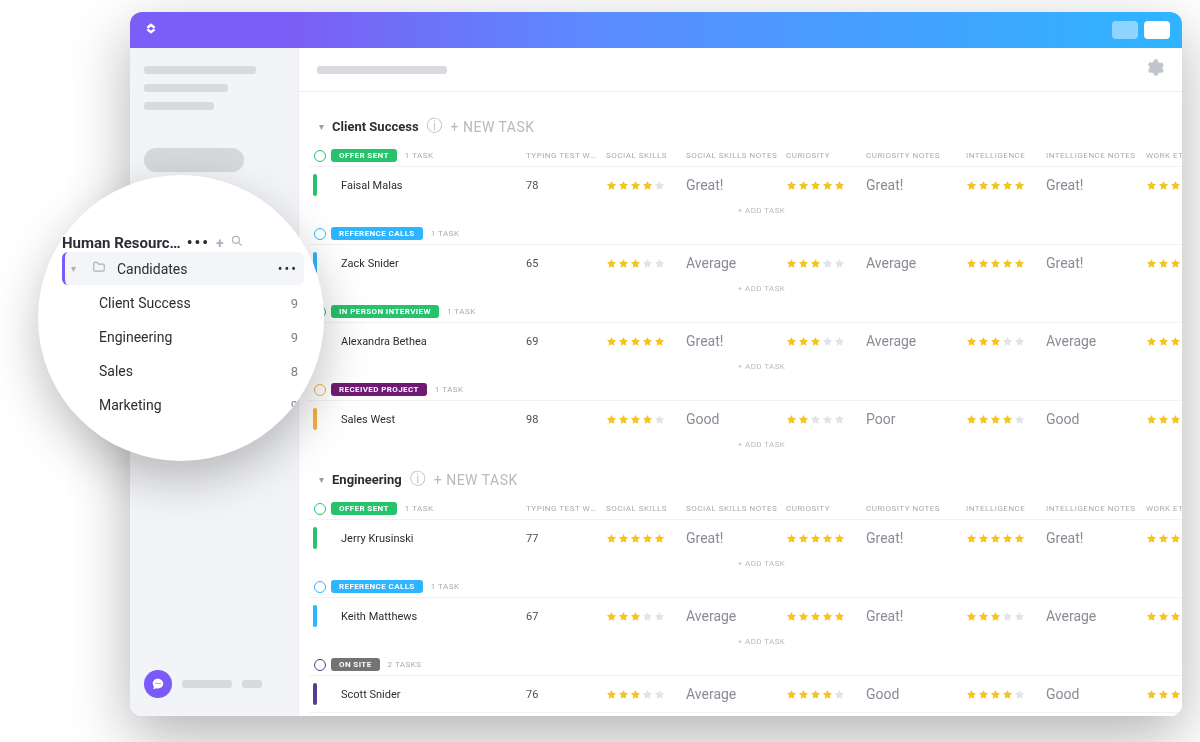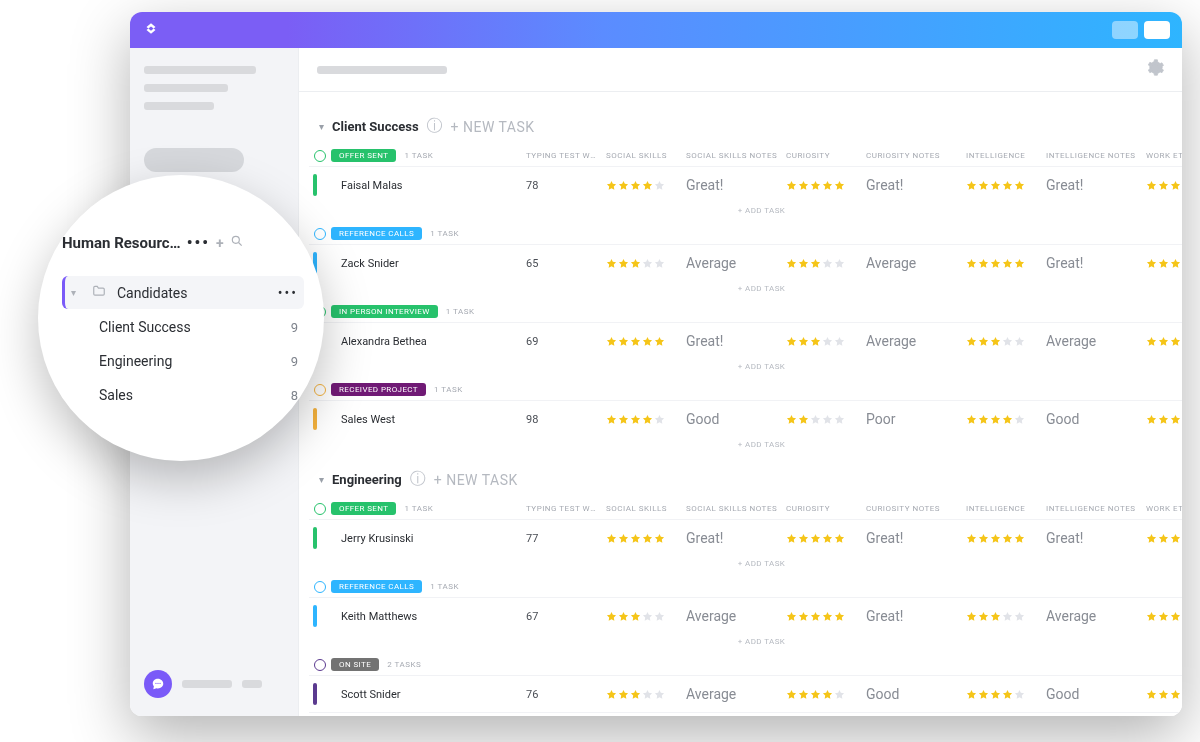--- a/index.html
+++ b/index.html
@@ -36,39 +36,39 @@
 .new-task { font-size: 14px; color: #b5b9c0; letter-spacing: .5px; }
 
 .columns-row, .data-row, .section-row, .add-row {
   display: grid;
   grid-template-columns: 22px 195px 80px 80px 100px 80px 100px 80px 100px 80px 60px;
   align-items: center;
   font-size: 10px;
 }
 .columns-row { color: #a6aab2; font-size: 8px; letter-spacing: .5px; padding: 4px 0; text-transform: uppercase; }
 .columns-row > div { white-space: nowrap; overflow: hidden; text-overflow: ellipsis; padding-right: 6px; }
-.status-chip { display: inline-block; padding: 2px 8px; border-radius: 3px; font-size: 8px; font-weight: 400; color: #fff; letter-spacing: .4px; text-transform: uppercase; }
+.status-chip { display: inline-block; padding: 2px 8px; border-radius: 3px; font-size: 8px; font-weight: 700; color: #fff; letter-spacing: .4px; text-transform: uppercase; }
 .status-meta { font-size: 8px; color: #a6aab2; margin-left: 8px; text-transform: uppercase; }
 .status-icon { width: 12px; height: 12px; border-radius: 50%; border: 1.5px solid; justify-self: center; }
 
 .data-row { background: #fff; padding: 7px 0; font-size: 11px; color: #4a4e55; border-top: 1px solid #f1f2f5; }
 .data-row .bar { width: 4px; height: 22px; border-radius: 2px; justify-self: start; margin-left: 4px; }
 .data-row .name { padding-left: 10px; color: #2b2e33; }
 .note-cell { color: #888c94; font-size: 14px; }
 
 .add-row { grid-template-columns: 22px auto; padding: 3px 0 8px; }
 .add-link { font-size: 8px; color: #b5b9c0; padding-left: 10px; letter-spacing: .4px; text-align: center; }
 
 .stars { display: flex; gap: 1px; }
 .star { width: 11px; height: 11px; display: inline-block; }
 .star svg { display: block; }
 
 
 .sidebar-popup { position: absolute; left: 38px; top: 175px; width: 286px; height: 286px; border-radius: 50%; background: #fff; box-shadow: 0 18px 48px rgba(0,0,0,.25); padding: 58px 20px 0 24px; overflow: hidden; }
-.popup-header { display: flex; align-items: center; gap: 6px; font-weight: 700; font-size: 15px; color: #2b2e33; margin-bottom: 24px; }
+.popup-header { display: flex; align-items: center; gap: 6px; font-weight: 700; font-size: 15px; color: #2b2e33; margin-bottom: 0; }
 .popup-header .dots { font-size: 16px; color: #2b2e33; letter-spacing: 2px; }
 .popup-header .plus, .popup-header .search { color: #adb1b8; font-size: 14px; }
 .popup-item { display: flex; align-items: center; padding: 8px 6px; font-size: 14px; color: #2b2e33; border-radius: 6px; gap: 10px; margin-bottom: 2px; cursor: pointer; border-left: 3px solid transparent; }
 .popup-item.active { background: #f4f5f8; border-left: 3px solid #7a5af8; }
 .popup-item .caret { color: #adb1b8; font-size: 10px; width: 10px; }
 .popup-item .folder { color: #adb1b8; }
 .popup-item .count { margin-left: auto; color: #7e838c; font-size: 13px; }
 .popup-item .idots { margin-left: auto; color: #2b2e33; letter-spacing: 2px; font-size: 14px; }
 .popup-sub { padding-left: 34px; }
 </style>
@@ -1083,14 +1083,18 @@
         <span class="count">9</span>
       </div>
       <div class="popup-item popup-sub">
         <span>Engineering</span>
         <span class="count">9</span>
       </div>
       <div class="popup-item popup-sub">
         <span>Sales</span>
         <span class="count">8</span>
       </div>
+      <div class="popup-item popup-sub">
+        <span>Marketing</span>
+        <span class="count">9</span>
+      </div>
     </div>
 </div>
 
 </body></html>

